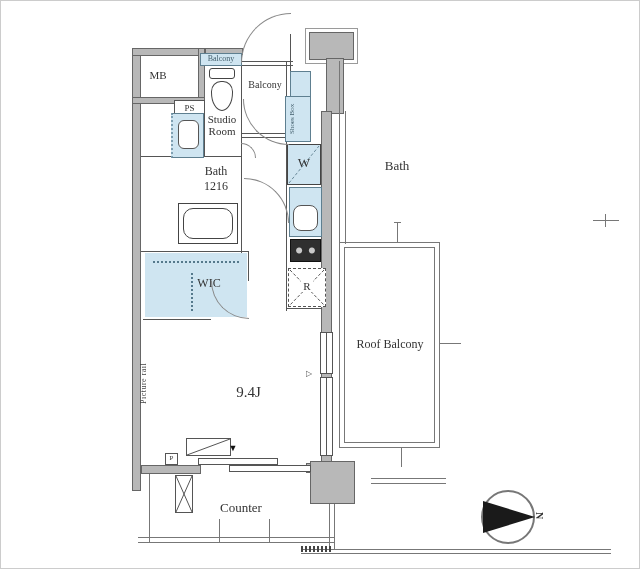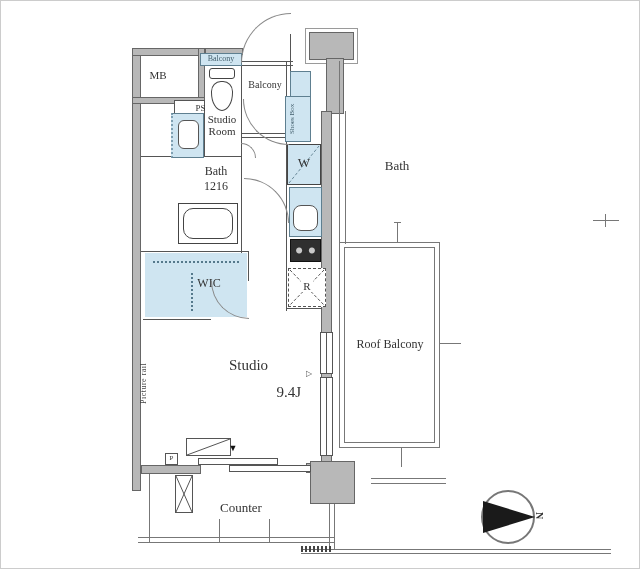--- a/index.html
+++ b/index.html
@@ -54,21 +54,21 @@
   <div class="tline" style="left:237px;top:60px;width:55px;height:1px;"></div>
   <div class="tline" style="left:237px;top:64px;width:55px;height:1px;"></div>
   <div class="tline" style="left:240px;top:132px;width:46px;height:1px;"></div>
   <div class="tline" style="left:240px;top:136px;width:46px;height:1px;"></div>
   <div class="gline" style="left:338px;top:60px;width:1px;height:183px;"></div>
   <div class="gline" style="left:344px;top:110px;width:1px;height:133px;"></div>
 
   <div class="room" style="left:140px;top:55px;width:57px;height:41px;"></div>
   <div class="lbl" style="left:140px;top:68px;width:34px;font-size:11px;">MB</div>
   <div class="wbox" style="left:173px;top:99px;width:31px;height:19px;"></div>
-  <div class="lbl" style="left:173px;top:102px;width:53px;font-size:9px;">PS</div>
+  <div class="lbl" style="left:173px;top:102px;width:31px;font-size:9px;">PS</div>
 
   <div class="blue" style="left:199px;top:52px;width:42px;height:13px;"></div>
   <div class="lbl" style="left:199px;top:54px;width:42px;font-size:8px;color:#44606e;">Balcony</div>
   <div class="wbox" style="left:208px;top:67px;width:26px;height:11px;border-radius:3px;border-color:#444;"></div>
   <div class="wbox" style="left:210px;top:80px;width:22px;height:30px;border-color:#444;border-radius:45% 45% 50% 50%/35% 35% 62% 62%;"></div>
   <div class="lbl" style="left:197px;top:112px;width:48px;font-size:11px;">Studio Room</div>
 
   <div class="blue" style="left:170px;top:112px;width:33px;height:45px;border-left:2px dotted #7fa0b2;"></div>
   <div class="wbox" style="left:177px;top:119px;width:21px;height:29px;border-radius:6px;"></div>
 
@@ -103,22 +103,21 @@
   <div style="position:absolute;left:152px;top:260px;width:86px;height:0;border-top:2px dotted #55798c;"></div>
   <div style="position:absolute;left:190px;top:272px;width:0;height:38px;border-left:2px dotted #55798c;"></div>
   <div class="lbl" style="left:182px;top:276px;width:52px;font-size:12px;">WIC</div>
 
   <div class="door" style="left:240px;top:12px;width:50px;height:50px;border-top-width:1px;border-left-width:1px;border-top-left-radius:100%;"></div>
   <div class="door" style="left:242px;top:98px;width:46px;height:46px;border-bottom-width:1px;border-left-width:1px;border-bottom-left-radius:100%;"></div>
   <div class="door" style="left:240px;top:142px;width:15px;height:15px;border-top-width:1px;border-right-width:1px;border-top-right-radius:100%;"></div>
   <div class="door" style="left:243px;top:177px;width:45px;height:45px;border-top-width:1px;border-right-width:1px;border-top-right-radius:100%;"></div>
   <div class="door" style="left:210px;top:280px;width:38px;height:38px;border-bottom-width:1px;border-left-width:1px;border-bottom-left-radius:100%;"></div>
 
-  <div class="lbl" style="left:195px;top:356px;width:105px;font-size:15px;">Studio</div>
-  <div class="lbl" style="left:195px;top:383px;width:105px;font-size:15px;text-align:right;">9.4J</div>
+  <div class="lbl" style="left:195px;top:383px;width:105px;font-size:15px;">9.4J</div>
   <div class="lbl vlbl" style="left:139px;top:330px;width:12px;height:105px;font-size:8px;color:#444;letter-spacing:0.5px;">Picture rail</div>
 
   <div class="wbox" style="left:185px;top:437px;width:45px;height:18px;"></div>
   <svg class="dash-x" style="left:185px;top:437px;" width="45" height="18">
     <line x1="1" y1="17" x2="44" y2="1" stroke="#555" stroke-width="1"></line>
   </svg>
 
   <div class="wbox" style="left:197px;top:457px;width:80px;height:7px;"></div>
   <div class="wbox" style="left:228px;top:464px;width:82px;height:7px;"></div>
   <div class="lbl" style="left:226px;top:442px;width:12px;font-size:9px;color:#111;">▼</div>

